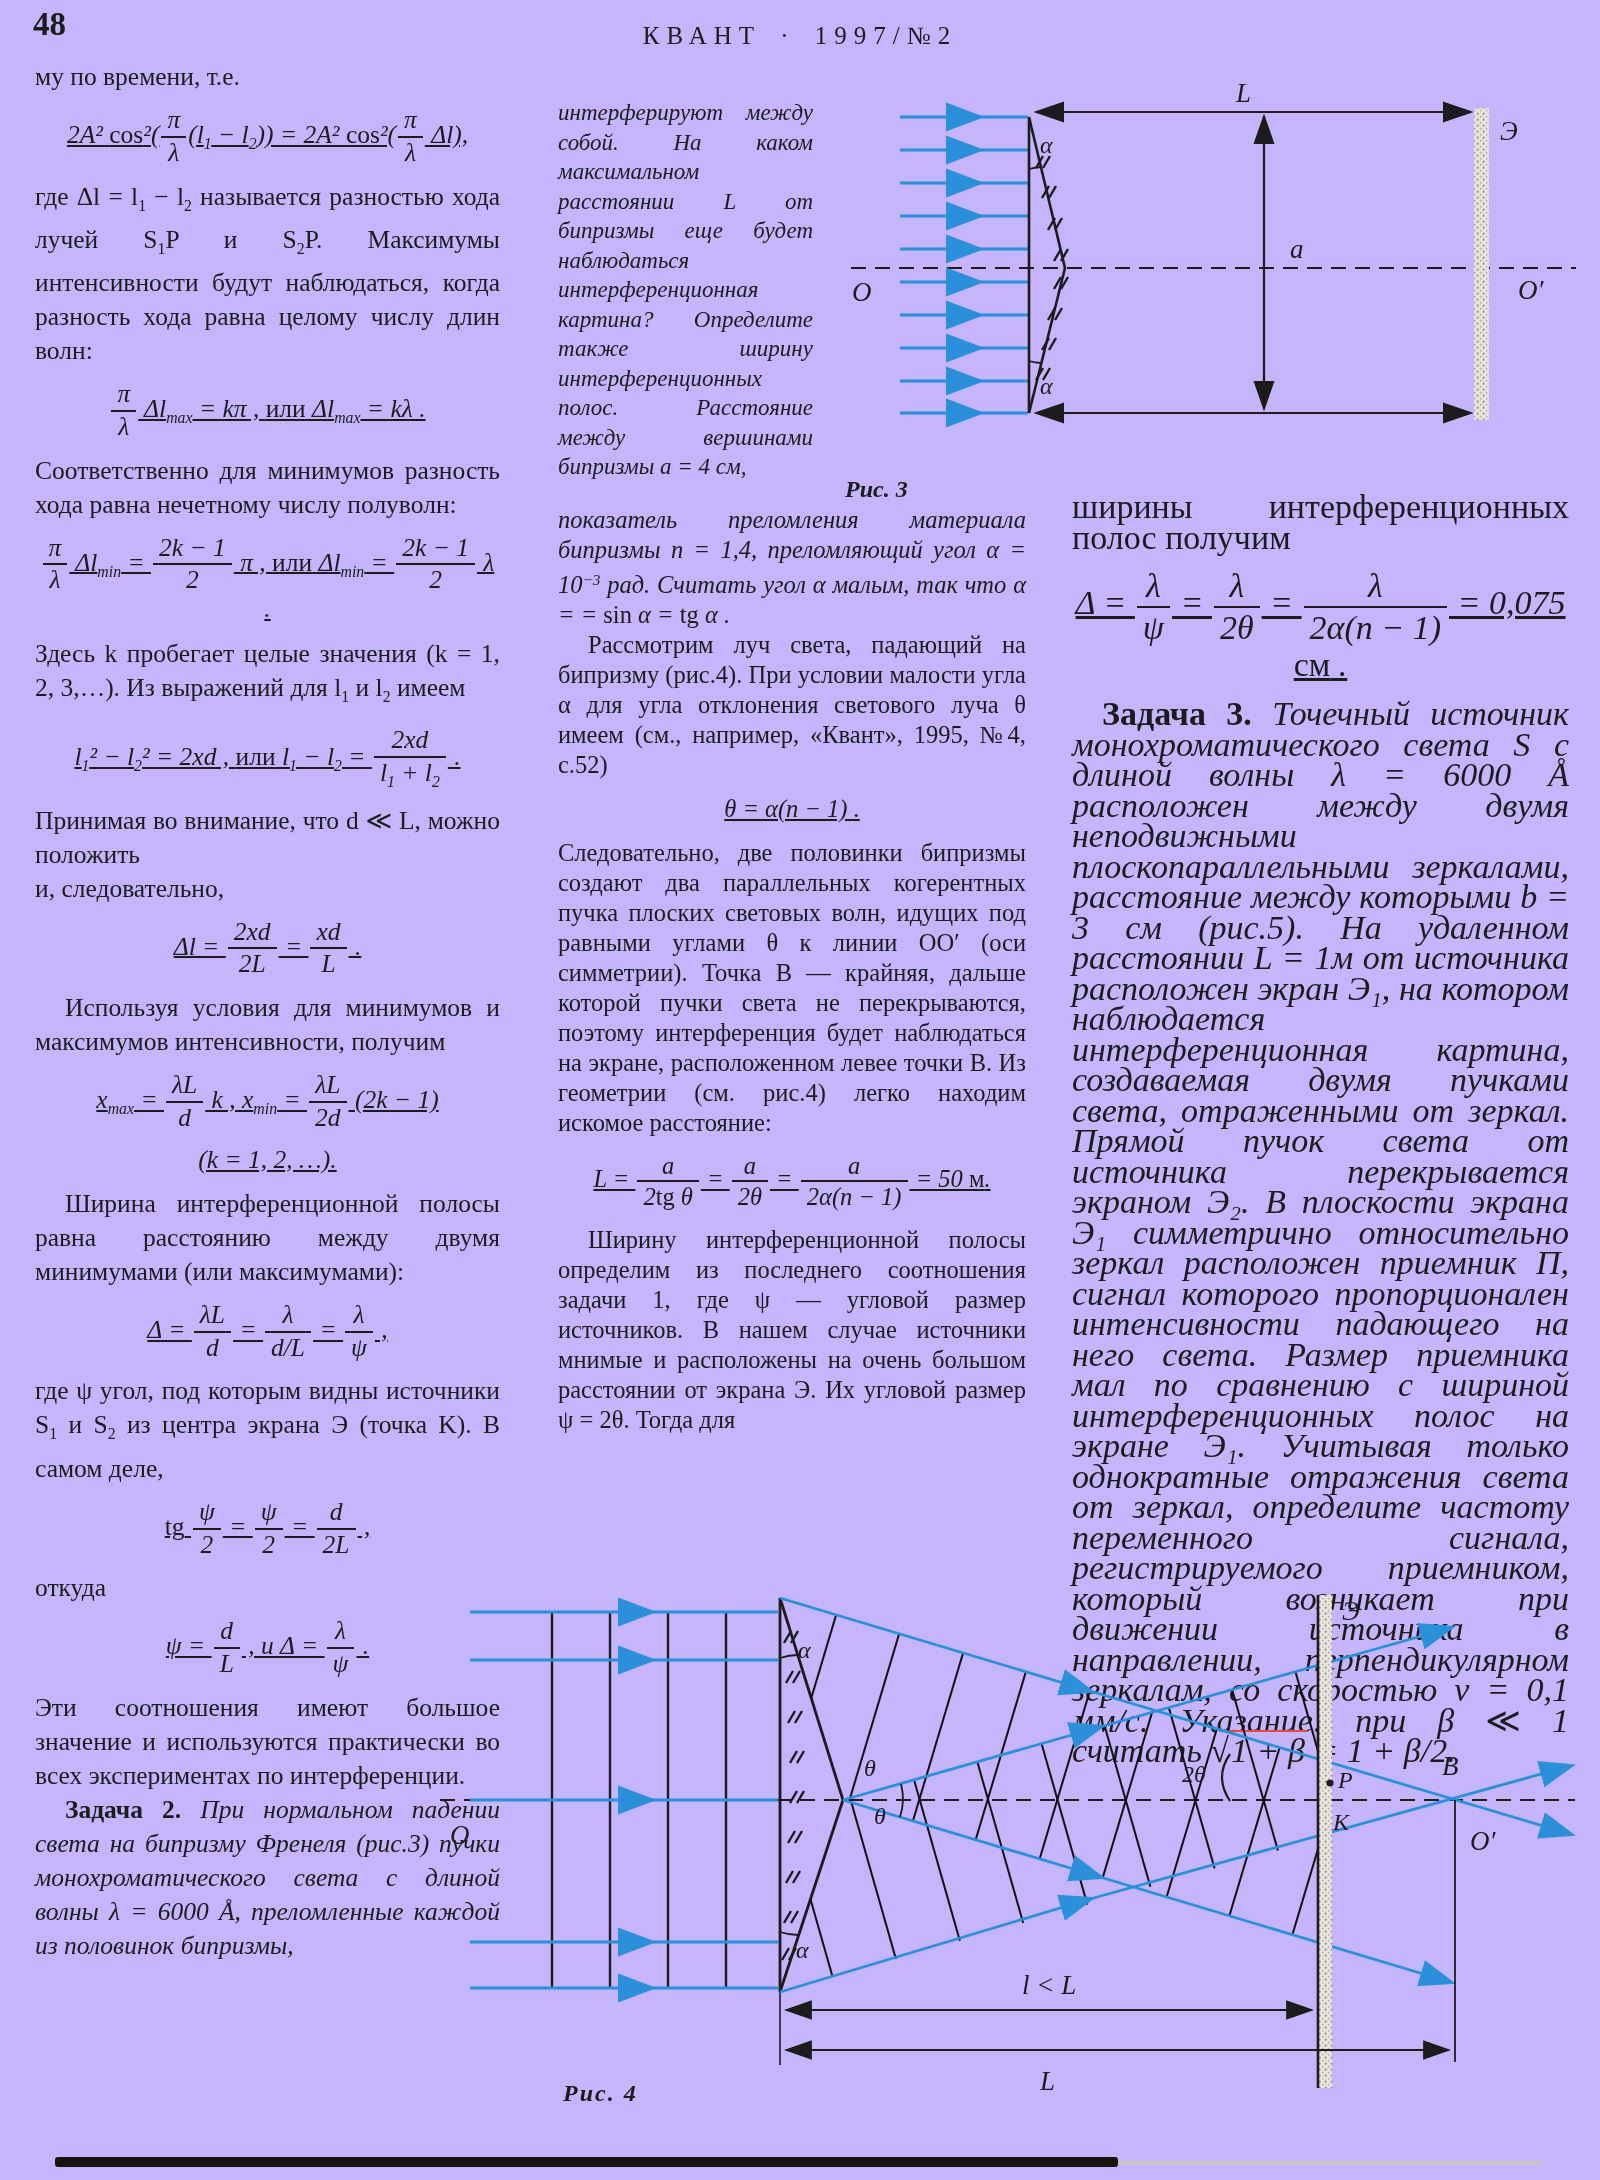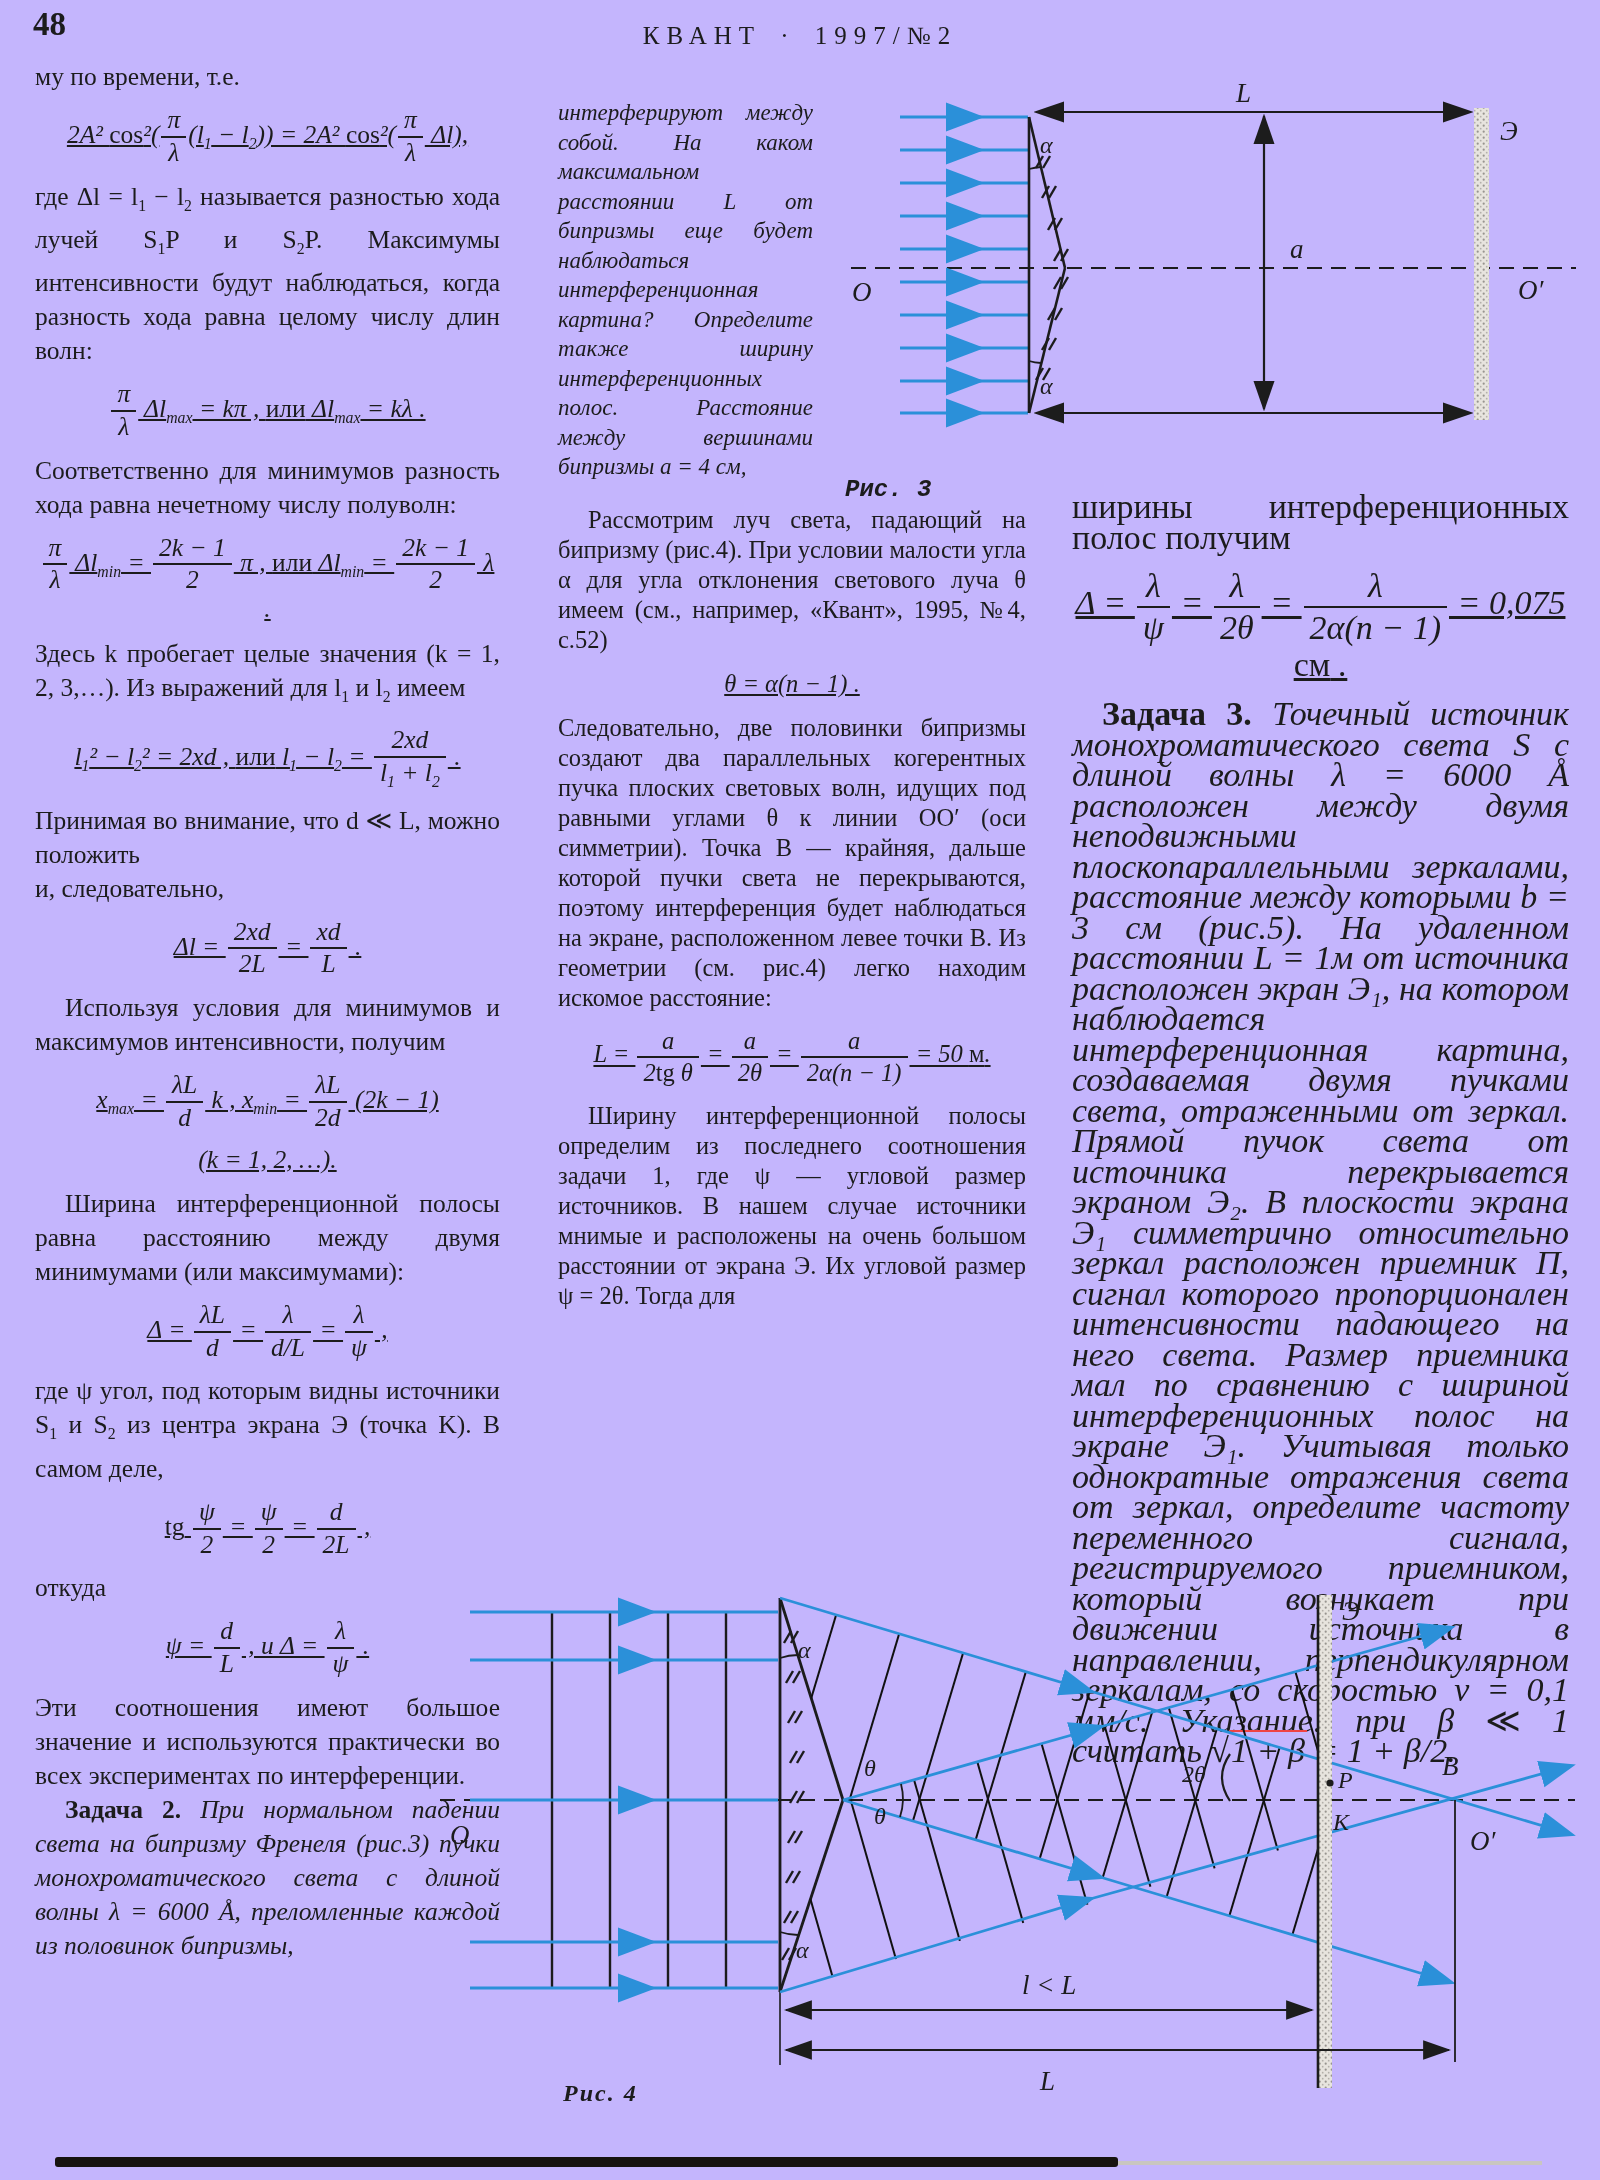--- a/index.html
+++ b/index.html
@@ -21,21 +21,21 @@
   .col-mid .formula,.col-right .formula{margin:15px 0;}
   .fr{display:inline-block;vertical-align:middle;text-align:center;padding:0 2px;line-height:1.05;}
   .fn{display:block;padding:0 6px 2px;border-bottom:2px solid #1c1c1c;}
   .fd{display:block;padding:2px 6px 0;}
   .rm{font-style:normal;}
   sub{font-size:62%;vertical-align:-0.4em;}
   sup{font-size:62%;vertical-align:0.5em;}
   .sq{white-space:nowrap;}
   .ov{border-top:2px solid #ef4444;padding:0 2px;}
   .figcap{position:absolute;font-size:24px;font-weight:bold;font-style:italic;}
-  .fig3cap{left:845px;top:476px;font-family:Liberation Mono, monospace;}
+  .fig3cap{left:845px;top:476px;}
   .fig4cap{left:563px;top:2080px;letter-spacing:2px;text-align:right;}
   .figsvg{position:absolute;}
   .scan1{position:absolute;left:55px;top:2157px;width:1063px;height:10px;background:#17130f;border-radius:3px;}
   .scan2{position:absolute;left:1118px;top:2161px;width:424px;height:4px;background:#c9c6c0;}
   svg text{font-family:"Liberation Serif","DejaVu Serif","DejaVu Sans",serif;fill:#1c1c1c;}
   svg .lbl{font-size:27px;font-style:italic;}
   svg .lbls{font-size:24px;font-style:italic;}
 </style>
 </head>
 <body>
@@ -68,20 +68,21 @@
     <div class="formula">ψ = <span class="fr"><span class="fn">d</span><span class="fd">L</span></span> , и Δ = <span class="fr"><span class="fn">λ</span><span class="fd">ψ</span></span> .</div>
     <p>Эти соотношения имеют большое значение и используются практически во всех экспериментах по интерференции.</p>
     <p class="ind"><span class="lead">Задача 2.</span><span class="it"> При нормальном падении света на бипризму Френеля (рис.3) пучки монохроматического света с длиной волны λ = 6000 Å, преломленные каждой из половинок бипризмы,</span></p>
   </div>
 
   <div class="col col-mid-narrow">
     <p>интерферируют между собой. На каком максимальном расстоянии L от бипризмы еще будет наблюдаться интерференционная картина? Определите также ширину интерференционных полос. Расстояние между вершинами бипризмы a = 4 см,</p>
   </div>
 
   <div class="col col-mid">
+    <p class="it">показатель преломления материала бипризмы n = 1,4, преломляющий угол α = 10<sup>−3</sup> рад. Считать угол α малым, так что α = = <span class="rm">sin</span> α = <span class="rm">tg</span> α .</p>
     <p class="ind">Рассмотрим луч света, падающий на бипризму (рис.4). При условии малости угла α для угла отклонения светового луча θ имеем (см., например, «Квант», 1995, №4, с.52)</p>
     <div class="formula">θ = α(n − 1) .</div>
     <p>Следовательно, две половинки бипризмы создают два параллельных когерентных пучка плоских световых волн, идущих под равными углами θ к линии OO′ (оси симметрии). Точка B — крайняя, дальше которой пучки света не перекрываются, поэтому интерференция будет наблюдаться на экране, расположенном левее точки B. Из геометрии (см. рис.4) легко находим искомое расстояние:</p>
     <div class="formula">L = <span class="fr"><span class="fn">a</span><span class="fd">2<span class="rm">tg</span> θ</span></span> = <span class="fr"><span class="fn">a</span><span class="fd">2θ</span></span> = <span class="fr"><span class="fn">a</span><span class="fd">2α(n − 1)</span></span> = 50 <span class="rm">м</span>.</div>
     <p class="ind">Ширину интерференционной полосы определим из последнего соотношения задачи 1, где ψ — угловой размер источников. В нашем случае источники мнимые и расположены на очень большом расстоянии от экрана Э. Их угловой размер ψ = 2θ. Тогда для</p>
   </div>
 
   <div class="col col-right">
     <p>ширины интерференционных полос получим</p>
     <div class="formula">Δ = <span class="fr"><span class="fn">λ</span><span class="fd">ψ</span></span> = <span class="fr"><span class="fn">λ</span><span class="fd">2θ</span></span> = <span class="fr"><span class="fn">λ</span><span class="fd">2α(n − 1)</span></span> = 0,075 <span class="rm">см</span> .</div>

